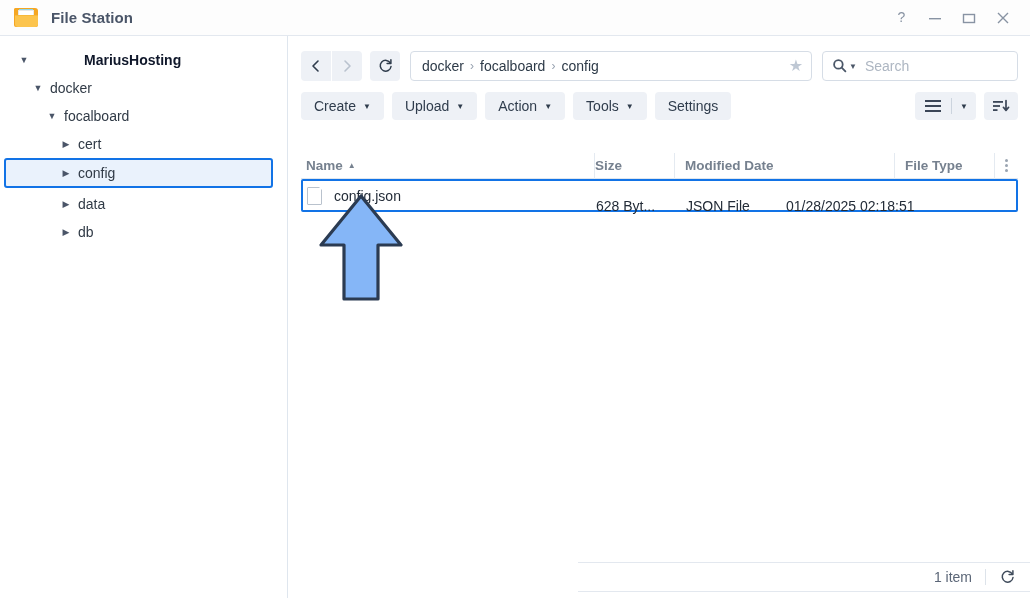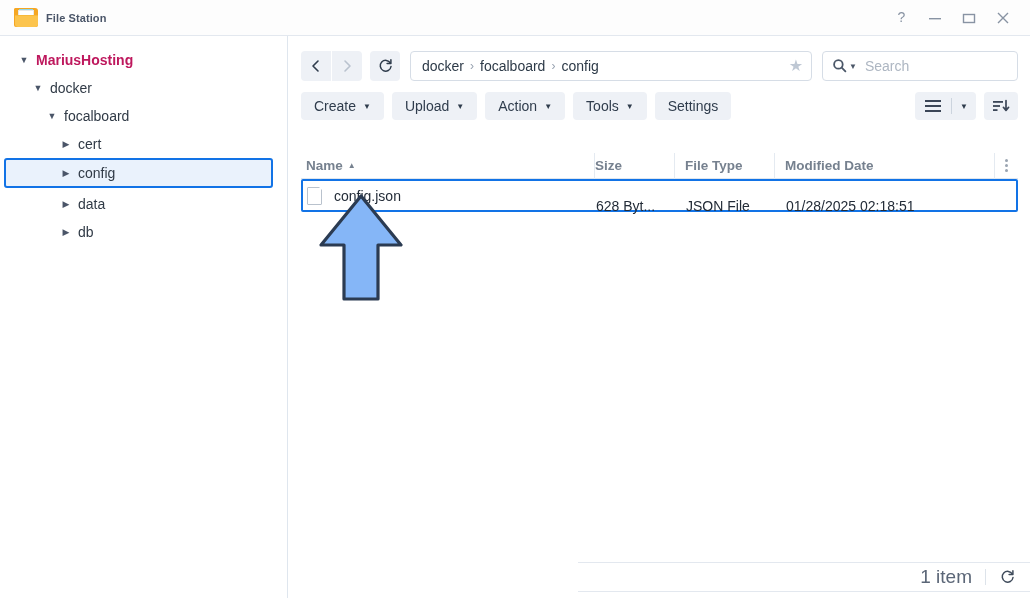--- a/index.html
+++ b/index.html
@@ -34,21 +34,21 @@
   .folder-icon .sheet2 {
     position:absolute; left:5px; top:1px; width:14px; height:4px;
     background:#8fd6e8;
   }
   .folder-icon .front {
     position:absolute; left:1px; top:7px; width:23px; height:12px;
     background:#fcc44d; border-radius:0 0 3px 3px;
     border-top:1px solid #f8b93a;
   }
   .app-title {
-    margin-left:8px; font-size:11px; font-weight:bold; color:#4a5568; letter-spacing:.1px;
+    margin-left:13px; font-size:15px; font-weight:bold; color:#4a5568; letter-spacing:.1px;
   }
   .win-controls {
     margin-left:auto; display:flex; align-items:center; height:36px; padding-right:10px;
   }
   .win-btn {
     width:34px; height:30px; display:flex; align-items:center; justify-content:center;
     color:#8893a3; font-size:15px; cursor:default;
   }
   .win-btn svg { display:block; }
 
@@ -60,21 +60,21 @@
   .tree-item {
     position:relative; height:28px; display:flex; align-items:center;
     font-size:14px; color:#303a46; white-space:nowrap;
   }
   .tree-item .caret {
     width:12px; height:12px; flex:none; margin-right:6px;
     display:flex; align-items:center; justify-content:center;
     color:#4a5568; font-size:9px; line-height:1;
   }
   .tree-label { line-height:1; }
-  .tree-item.root .tree-label { font-weight:bold; color:#be185d; }
+  .tree-item.root .tree-label { font-weight:bold; color:#0f172a;margin-left:48px; }
   .tree-item.selected {
     background:#eaf2fc; border:2px solid #1273e6; border-radius:3px;
     margin-left:4px; margin-right:14px; height:30px;
   }
 
   
   .main { position:absolute; left:289px; top:36px; width:741px; height:562px; background:#fff; }
 
   .navbar { display:flex; align-items:center; height:42px; padding:0 12px 0 12px; margin-top:9px; }
   .nav-btn {
@@ -161,21 +161,21 @@
 
   
   .arrow { position:absolute; left:318px; top:193px; width:86px; height:110px; }
 
   
   .statusbar {
     position:absolute; left:289px; right:0; bottom:6px; height:30px;
     border-top:1px solid #e3e8ef; border-bottom:1px solid #e3e8ef;
     display:flex; align-items:center; justify-content:flex-end; padding-right:14px;
   }
-  .status-text { font-size:19px; color:#5b6677; }
+  .status-text { font-size:14px; color:#5b6677; }
   .status-div { width:1px; height:16px; background:#dde3ea; margin:0 13px; }
   .status-reload { color:#3f4b5b; display:flex; align-items:center; }
 </style>
 </head>
 <body>
 
 <div class="app">
 
   <div class="titlebar">
     <div class="folder-icon">
@@ -329,25 +329,25 @@
 
     <div class="filelist">
       <div class="head">
         <div class="col col-name">
           <span>Name</span>
           <span class="sort-caret">▲</span>
         </div>
         <div class="col col-size">
           <span>Size</span>
         </div>
+        <div class="col col-date">
+          <span>Modified Date</span>
+        </div>
         <div class="col col-type">
           <span>File Type</span>
-        </div>
-        <div class="col col-date">
-          <span>Modified Date</span>
         </div>
         <div class="col col-menu">
           <span class="kebab">
               <i></i>
               <i></i>
               <i></i>
             </span>
         </div>
       </div>
 

